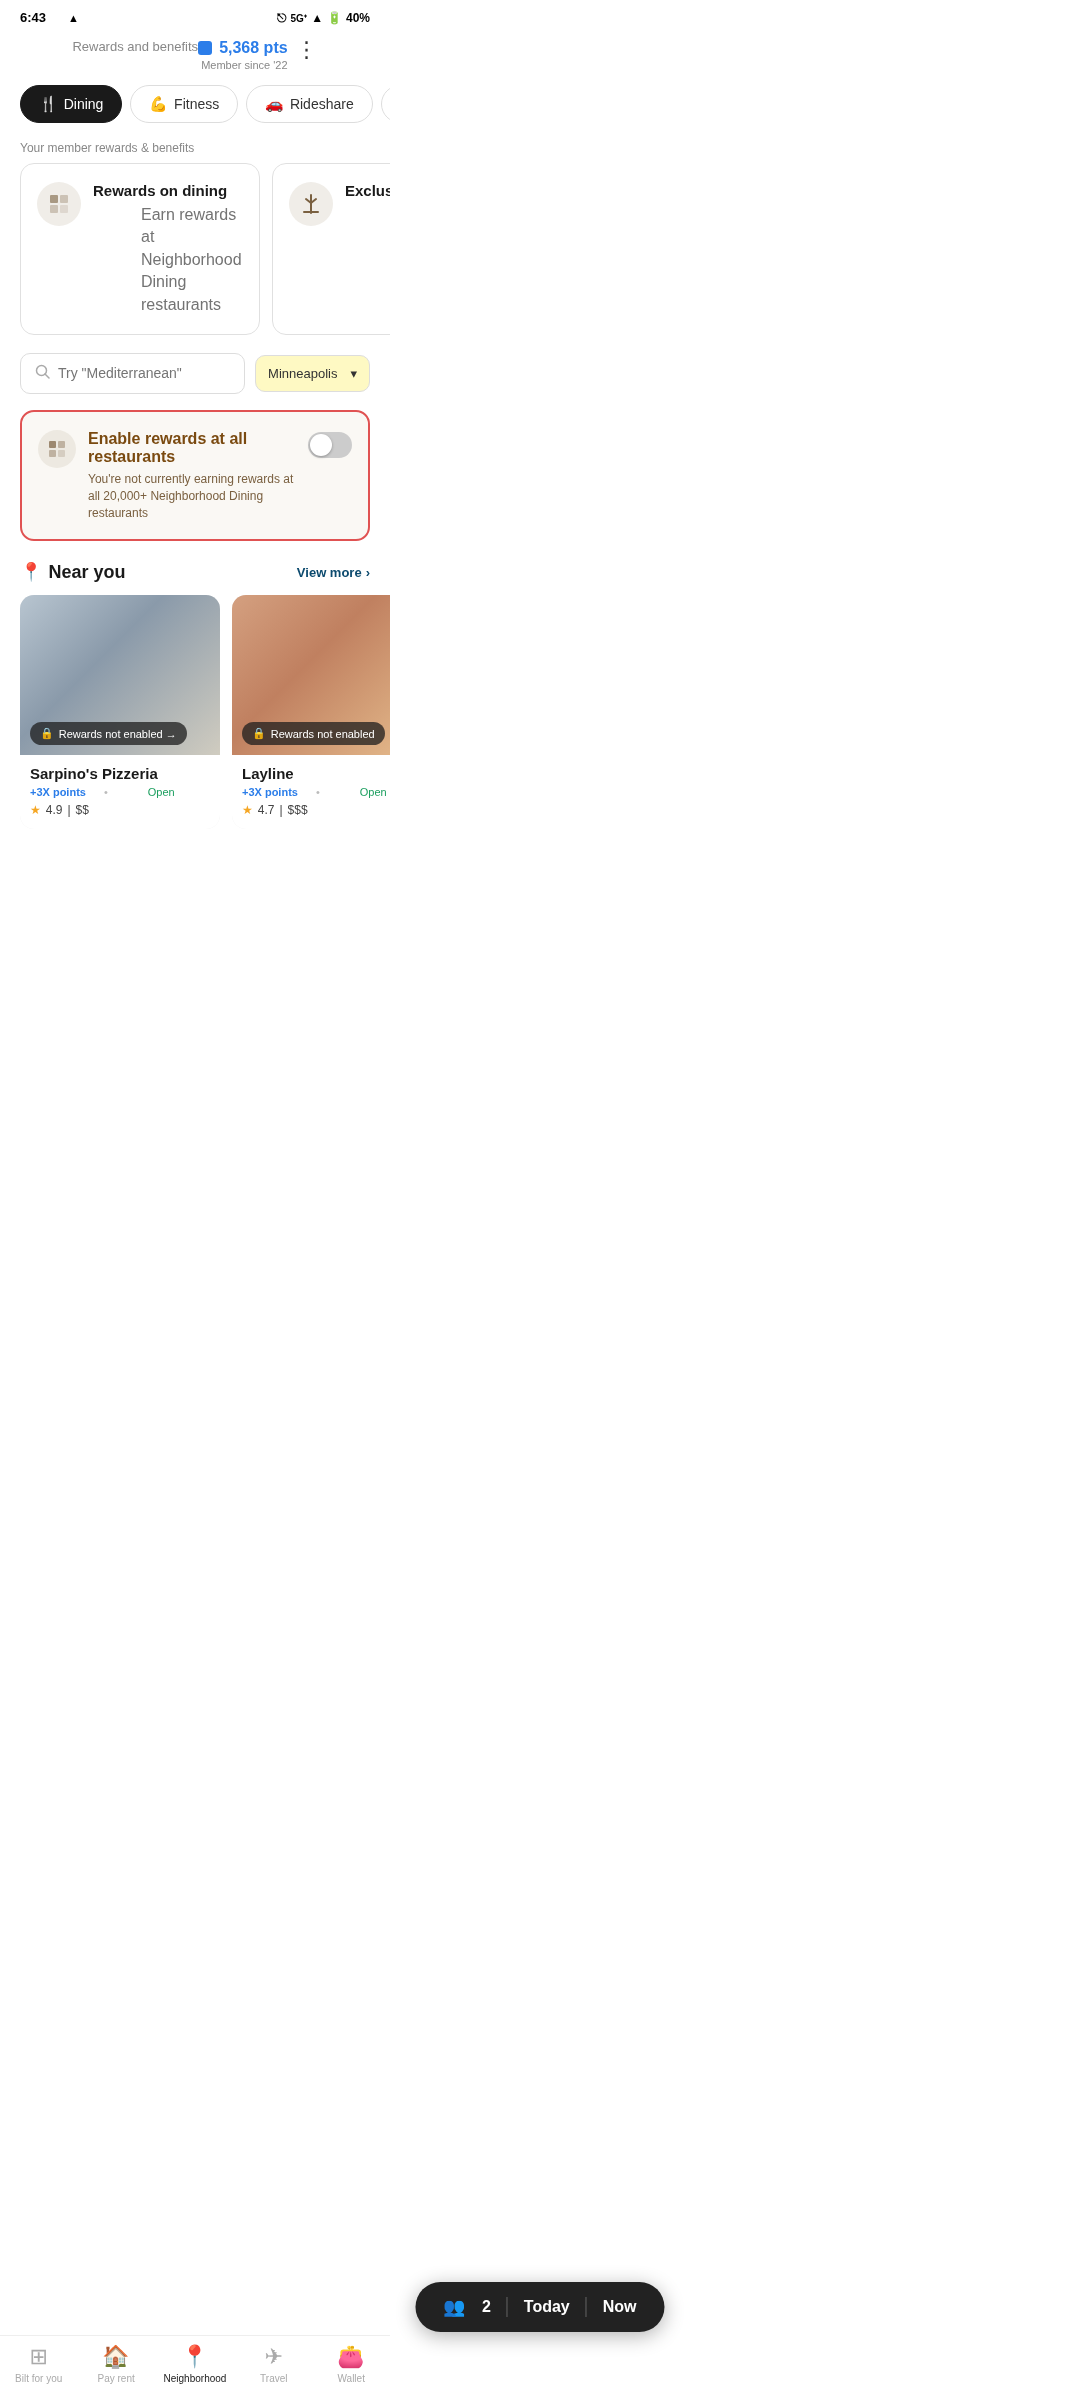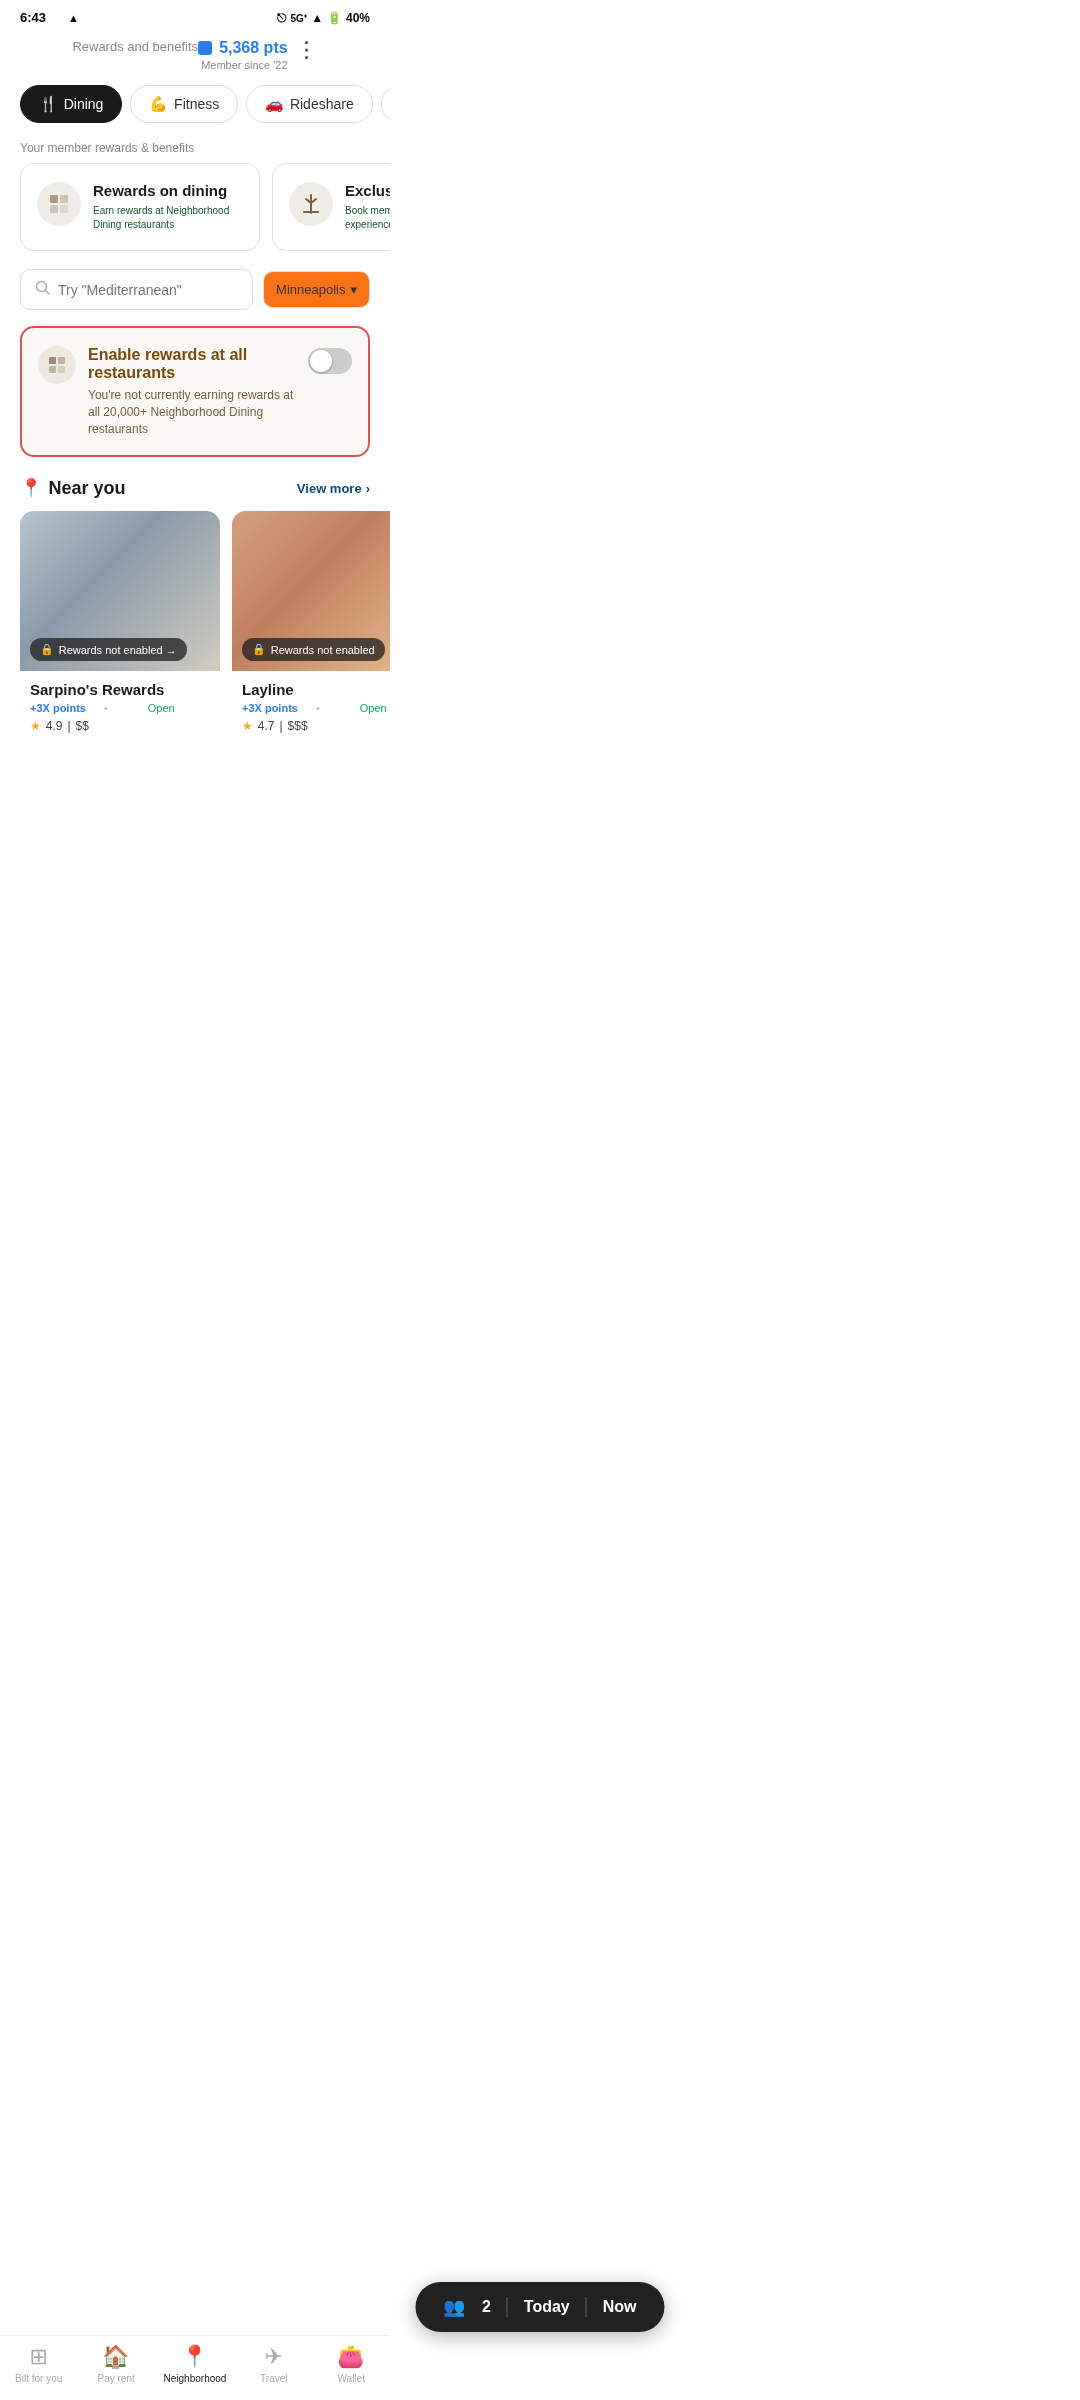--- a/index.html
+++ b/index.html
@@ -134,23 +134,24 @@
       flex-shrink: 0;
       font-size: 20px;
     }
     .benefit-text h3 {
       font-size: 15px;
       font-weight: 700;
       color: #1a1a1a;
       margin-bottom: 5px;
     }
     .benefit-text p {
-      font-size: 10px;
-      color: #14532d;
+      font-size: 16px;
+      color: #737373;
       line-height: 1.4;
+      margin-left: 48px;
     }
 
     
     .search-area {
       display: flex;
       gap: 10px;
       padding: 18px 20px 0;
       align-items: center;
     }
     .search-input-wrap {
@@ -167,25 +168,25 @@
       border: none;
       outline: none;
       font-size: 14px;
       color: #999;
       width: 100%;
       background: transparent;
     }
     .location-select {
       display: flex;
       align-items: center;
-      gap: 5px;
+      gap: 13px;
       border: 1.5px solid #ddd;
       border-radius: 10px;
       padding: 10px 12px;
-      background: #f97316;
+      background: #fef9c3;
       cursor: pointer;
       font-size: 13px;
       color: #333;
       font-weight: 500;
       white-space: nowrap;
     }
 
     
     .enable-banner {
       margin: 16px 20px 0;
@@ -544,21 +545,21 @@
 <div class="restaurant-cards">
 
   <div class="restaurant-card">
     <div class="restaurant-img img1">
       <div class="rewards-badge">
         <span>🔒</span>
         <span>Rewards not enabled →</span>
       </div>
     </div>
     <div class="restaurant-info">
-      <div class="restaurant-name">Sarpino's Rewards</div>
+      <div class="restaurant-name">Sarpino's Pizzeria</div>
       <div class="restaurant-meta">
         <span class="points-tag">+3X points</span>
         <span class="meta-dot">•</span>
         <span class="open-tag">Open</span>
       </div>
       <div class="restaurant-rating">
         <span class="star">★</span>
         <span>4.9</span>
         <span>|</span>
         <span>$$</span>

